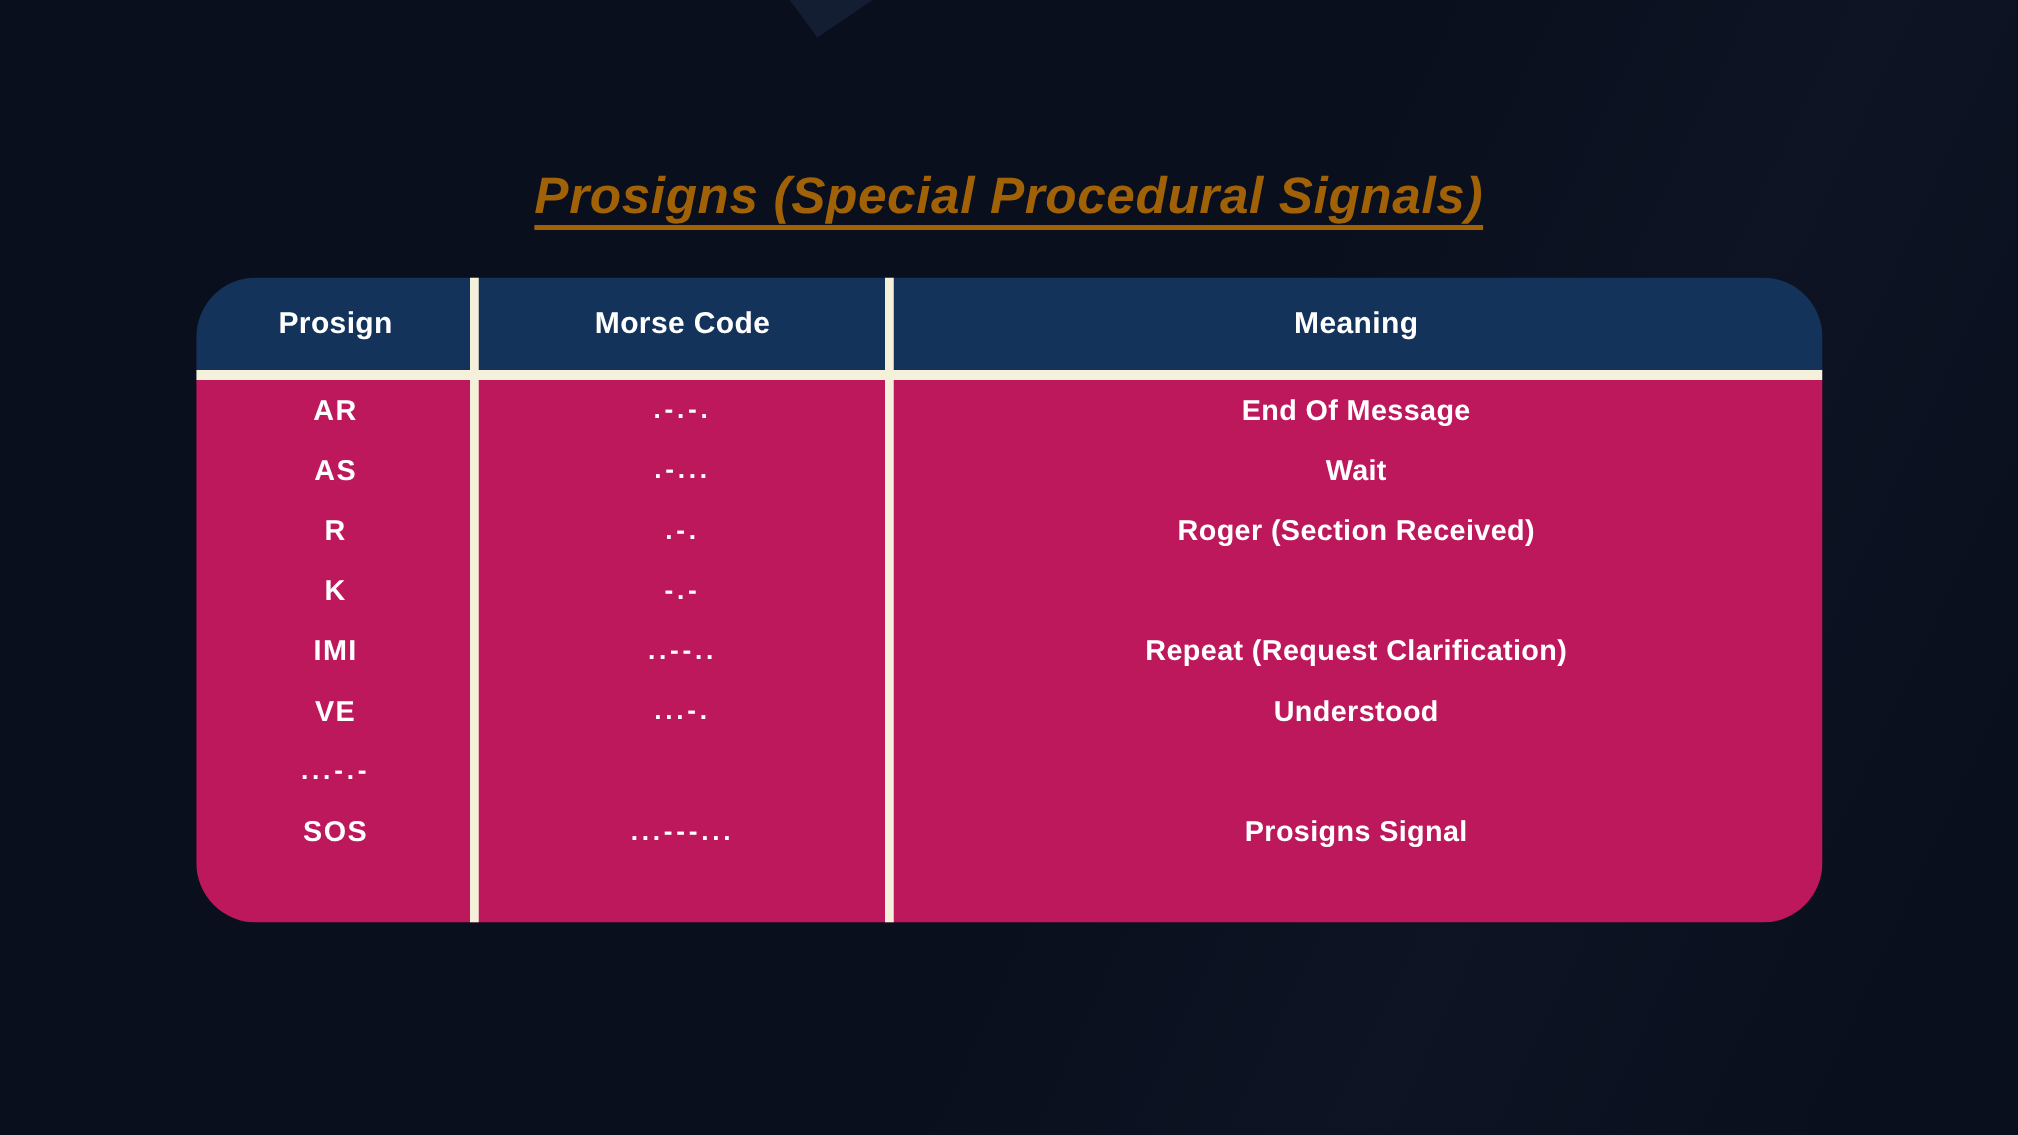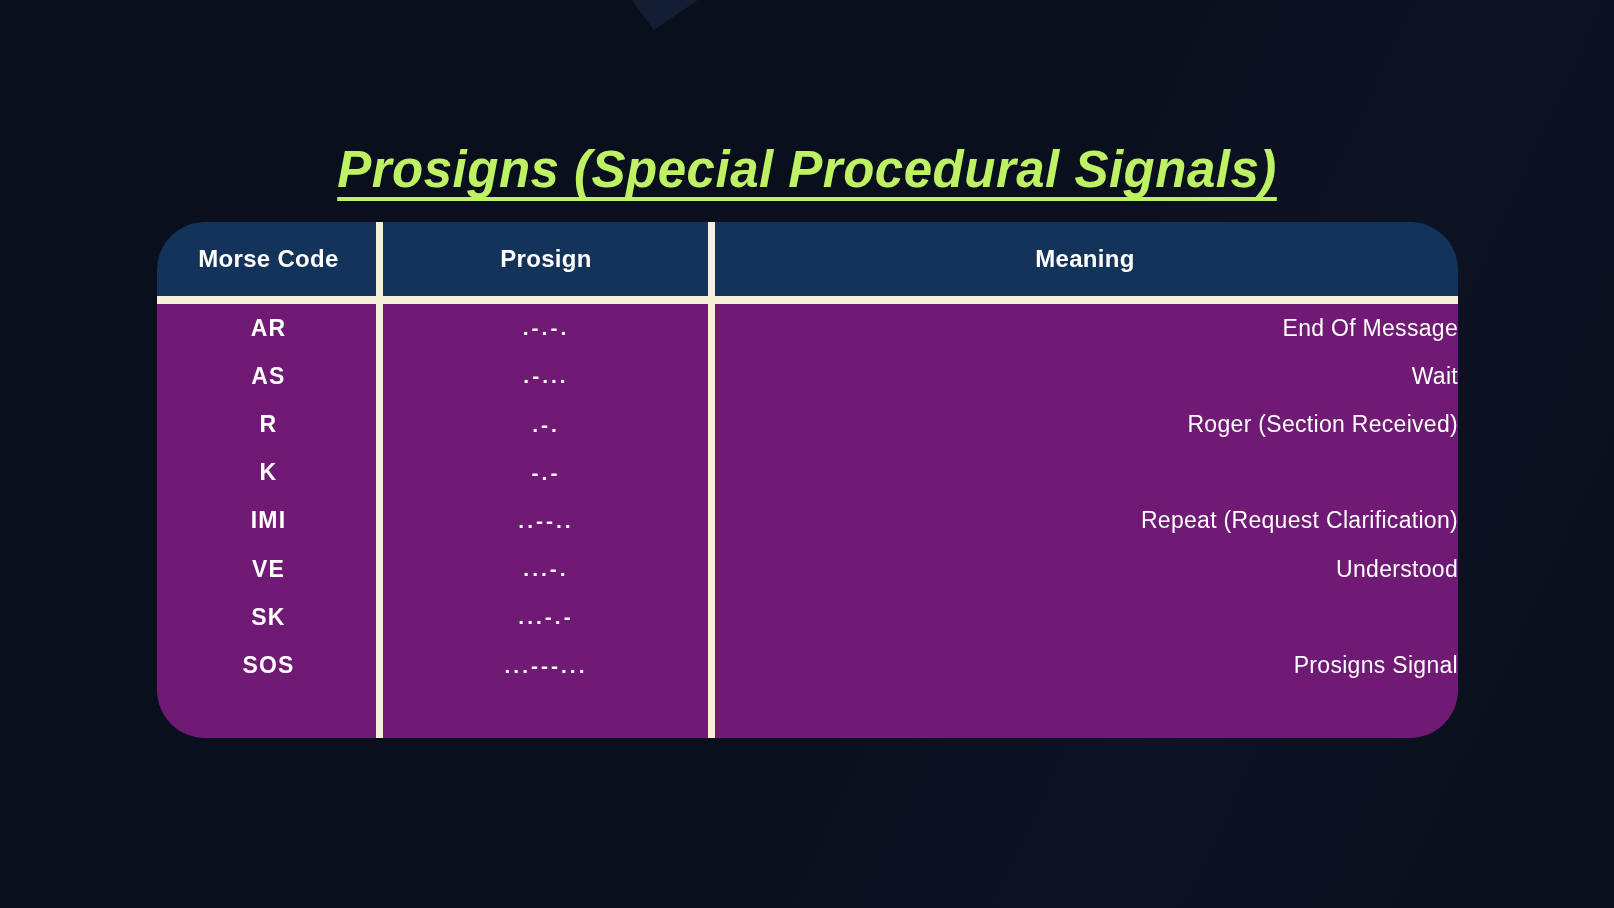--- a/index.html
+++ b/index.html
@@ -18,22 +18,22 @@
   }
   .deco-tri {
     position: absolute; top: 0; left: 606px; width: 92px; height: 30px;
     background: #1d2b44; opacity: 0.55;
     clip-path: polygon(28% 0, 100% 0, 52% 100%);
   }
   .title {
     position: absolute;
     top: 106px; left: 0; width: 100%;
     text-align: center;
-    color: #bef264;
-    font-size: 51px;
+    color: #a16207;
+    font-size: 41px;
     font-weight: bold;
     font-style: italic;
     letter-spacing: 0.5px;
     text-decoration: underline;
     text-decoration-thickness: 4px;
     text-underline-offset: 10px;
   }
   .table-wrap {
     position: absolute;
     left: 157px; top: 222px;
@@ -49,54 +49,54 @@
     align-items: center;
     text-align: center;
     color: #ffffff;
     font-size: 24px;
     font-weight: bold;
     letter-spacing: 0.3px;
   }
   .hdiv { height: 8px; background: #f4f0da; }
   .tbody {
     height: 434px;
-    background: #701a75;
+    background: #be185d;
     display: grid;
     grid-template-rows: repeat(9, 1fr);
   }
   .tr {
     display: grid;
     grid-template-columns: 223px 332px 746px;
     align-items: center;
     text-align: center;
     color: #ffffff;
   }
   .td.prosign { font-size: 23px; font-weight: bold; letter-spacing: 1.2px; }
   .td.morse   { font-size: 21px; font-weight: bold; letter-spacing: 3px; }
-  .td.meaning { font-size: 23px; font-weight: normal; letter-spacing: 0.3px; text-align: right; }
+  .td.meaning { font-size: 23px; font-weight: bold; letter-spacing: 0.3px; }
   .vsep {
     position: absolute; top: 0; bottom: 0; width: 7px;
     background: #f4f0da;
   }
   .vsep-1 { left: 219px; }
   .vsep-2 { left: 551px; }
 </style>
 </head>
 <body>
 
 <div class="stage">
   <div class="deco-glow"></div>
   <div class="deco-tri"></div>
 
   <h1 class="title">Prosigns (Special Procedural Signals)</h1>
 
   <div class="table-wrap">
     <div class="thead">
+      <div class="th">Prosign</div>
       <div class="th">Morse Code</div>
-      <div class="th">Prosign</div>
       <div class="th">Meaning</div>
     </div>
     <div class="hdiv"></div>
     <div class="tbody">
 
       <div class="tr">
         <div class="td prosign">AR</div>
         <div class="td morse">.-.-.</div>
         <div class="td meaning">End Of Message</div>
       </div>
@@ -125,21 +125,20 @@
         <div class="td meaning">Repeat (Request Clarification)</div>
       </div>
 
       <div class="tr">
         <div class="td prosign">VE</div>
         <div class="td morse">...-.</div>
         <div class="td meaning">Understood</div>
       </div>
 
       <div class="tr">
-        <div class="td prosign">SK</div>
         <div class="td morse">...-.-</div>
       </div>
 
       <div class="tr">
         <div class="td prosign">SOS</div>
         <div class="td morse">...---...</div>
         <div class="td meaning">Prosigns Signal</div>
       </div>
 
     </div>

